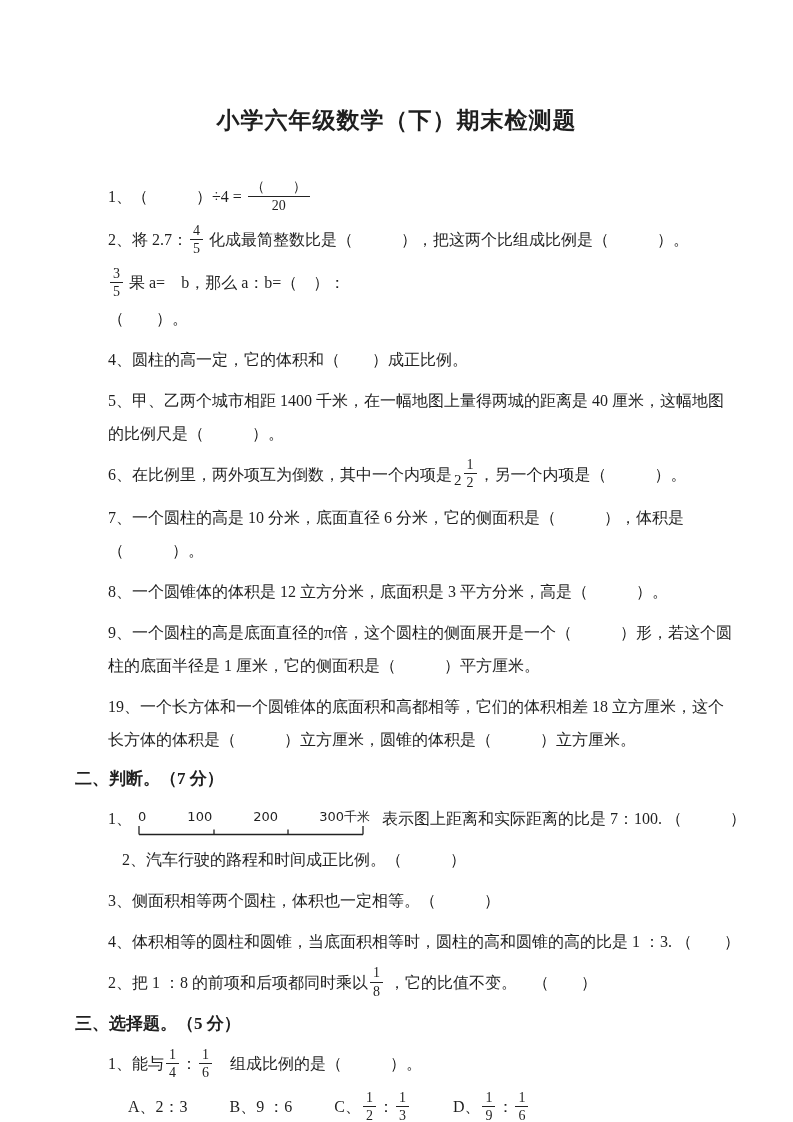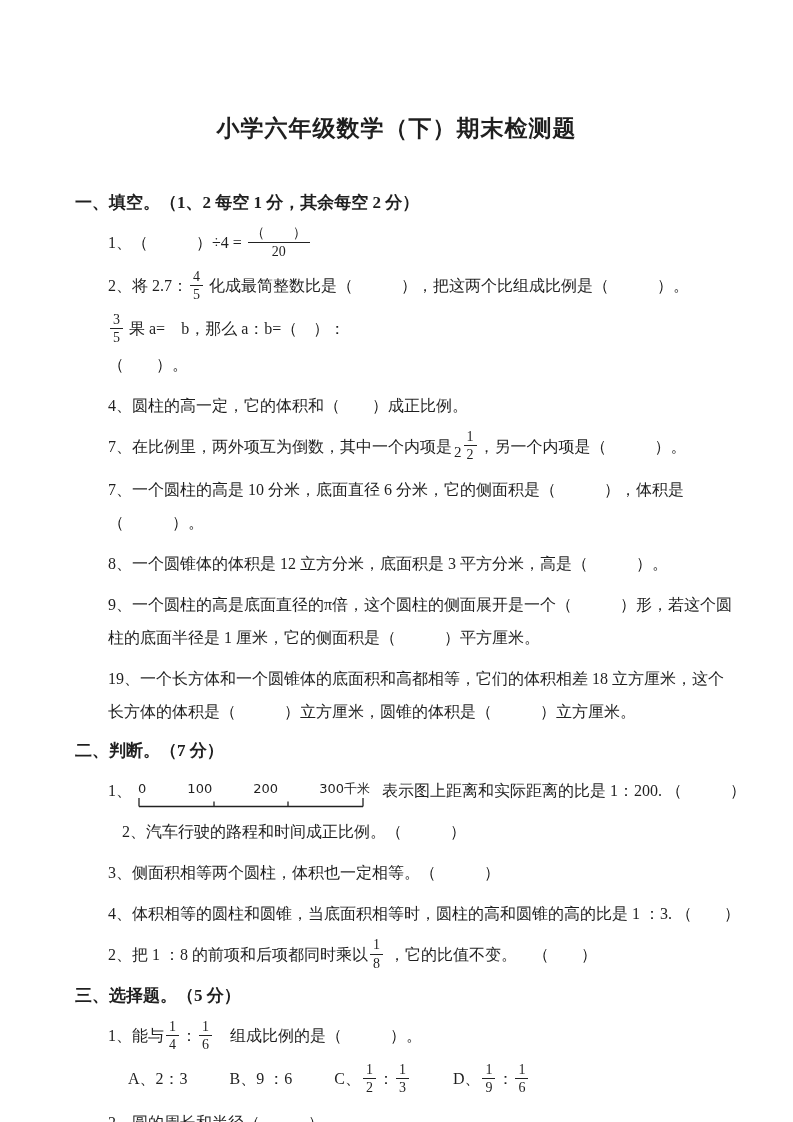--- a/index.html
+++ b/index.html
@@ -2,21 +2,21 @@
 <html><head>
 <meta charset="utf-8">
 <style>
   html,body { margin:0; padding:0; background:#e8e8e8; }
   .page {
     width:793px; height:1122px; margin:0 auto; background:#ffffff;
     color:#1f1f1f; font-family:"Liberation Serif","DejaVu Serif",serif;
     position:relative; overflow:hidden; box-sizing:border-box;
   }
   .title {
-    margin:16px; padding-top:97px; margin-bottom:44px;
+    margin:8px; padding-top:97px; margin-bottom:44px;
     text-align:center; font-size:23px; font-weight:700; letter-spacing:1px;
   }
   .content { padding:0 45px 0 75px; }
   h2.sec { font-size:17px; font-weight:700; margin:5px 0 4px 0; line-height:30px; }
   .items { padding-left:25px; width:655px; }
   p.item { margin:8px; font-size:16px; line-height:33px; }
   p.item span { white-space:pre-wrap; }
 
   .frac {
     display:inline-block; vertical-align:middle; text-align:center;
@@ -40,37 +40,37 @@
   .v-options { padding-left:20px; margin-top:2px; }
   .v-spaced { margin-top:34px; margin-left:-12px; }
 </style>
 </head>
 <body>
 
 <div class="page">
   <h1 class="title">小学六年级数学（下）期末检测题</h1>
   <div class="content">
     <div id="sections">
-        <h2 class="sec">一、填空。（1、2 每空 1 分，其余每空 2 分）</h2>
         <div class="items">
           <p class="item"><span>1、（　　　）÷4 = </span><span class="frac"><span class="num">（　　）</span><span class="den">20</span></span></p>
           <p class="item"><span>2、将 2.7：</span><span class="frac"><span class="num">4</span><span class="den">5</span></span><span> 化成最简整数比是（　　　），把这两个比组成比例是（　　　）。</span></p>
           <p class="item"><span class="frac"><span class="num">3</span><span class="den">5</span></span><span> 果 a=　b，那么 a：b=（　）：</span><br><span>（　　）。</span></p>
           <p class="item"><span>4、圆柱的高一定，它的体积和（　　）成正比例。</span></p>
-          <p class="item"><span>7、在比例里，两外项互为倒数，其中一个内项是</span><span class="mixed-whole">2</span><span class="frac"><span class="num">1</span><span class="den">2</span></span><span>，另一个内项是（　　　）。</span></p>
+          <p class="item"><span>5、甲、乙两个城市相距 1400 千米，在一幅地图上量得两城的距离是 40 厘米，这幅地图</span><br><span>的比例尺是（　　　）。</span></p>
+          <p class="item"><span>6、在比例里，两外项互为倒数，其中一个内项是</span><span class="mixed-whole">2</span><span class="frac"><span class="num">1</span><span class="den">2</span></span><span>，另一个内项是（　　　）。</span></p>
           <p class="item"><span>7、一个圆柱的高是 10 分米，底面直径 6 分米，它的侧面积是（　　　），体积是（　　　）。</span></p>
           <p class="item"><span>8、一个圆锥体的体积是 12 立方分米，底面积是 3 平方分米，高是（　　　）。</span></p>
           <p class="item"><span>9、一个圆柱的高是底面直径的π倍，这个圆柱的侧面展开是一个（　　　）形，若这个圆</span><br><span>柱的底面半径是 1 厘米，它的侧面积是（　　　）平方厘米。</span></p>
           <p class="item"><span>19、一个长方体和一个圆锥体的底面积和高都相等，它们的体积相差 18 立方厘米，这个</span><br><span>长方体的体积是（　　　）立方厘米，圆锥的体积是（　　　）立方厘米。</span></p>
         </div>
         <h2 class="sec">二、判断。（7 分）</h2>
         <div class="items">
           <p class="item v-ruler-line"><span>1、</span><span class="ruler"><span class="ruler-labels"><span>0</span><span>100</span><span>200</span><span>300千米</span></span><svg width="226" height="11">
                 <path d="M1 1 L1 9.5 M76 4.5 L76 9.5 M150 4.5 L150 9.5 M225 1 L225 9.5 M1 9.5 L225 9.5" stroke="#222" stroke-width="1.3" fill="none"></path>
-              </svg></span><span>表示图上距离和实际距离的比是 1：200. （　　　）</span></p>
+              </svg></span><span>表示图上距离和实际距离的比是 7：100. （　　　）</span></p>
           <p class="item v-indent"><span>2、汽车行驶的路程和时间成正比例。（　　　）</span></p>
           <p class="item"><span>3、侧面积相等两个圆柱，体积也一定相等。（　　　）</span></p>
           <p class="item"><span>4、体积相等的圆柱和圆锥，当底面积相等时，圆柱的高和圆锥的高的比是 1 ：3. （　　）</span></p>
           <p class="item"><span>2、把 1 ：8 的前项和后项都同时乘以</span><span class="frac"><span class="num">1</span><span class="den">8</span></span><span> ，它的比值不变。　（　　）</span></p>
         </div>
         <h2 class="sec">三、选择题。（5 分）</h2>
         <div class="items">
           <p class="item"><span>1、能与</span><span class="frac"><span class="num">1</span><span class="den">4</span></span><span>：</span><span class="frac"><span class="num">1</span><span class="den">6</span></span><span>　组成比例的是（　　　）。</span></p>
           <p class="item v-options"><span>A、2：3</span><span class="gap"></span><span>B、9 ：6</span><span class="gap"></span><span>C、</span><span class="frac"><span class="num">1</span><span class="den">2</span></span><span>：</span><span class="frac"><span class="num">1</span><span class="den">3</span></span><span class="gap"></span><span>D、</span><span class="frac"><span class="num">1</span><span class="den">9</span></span><span>：</span><span class="frac"><span class="num">1</span><span class="den">6</span></span></p>
           <p class="item v-spaced"><span>2、圆的周长和半径（　　　）。</span></p>

